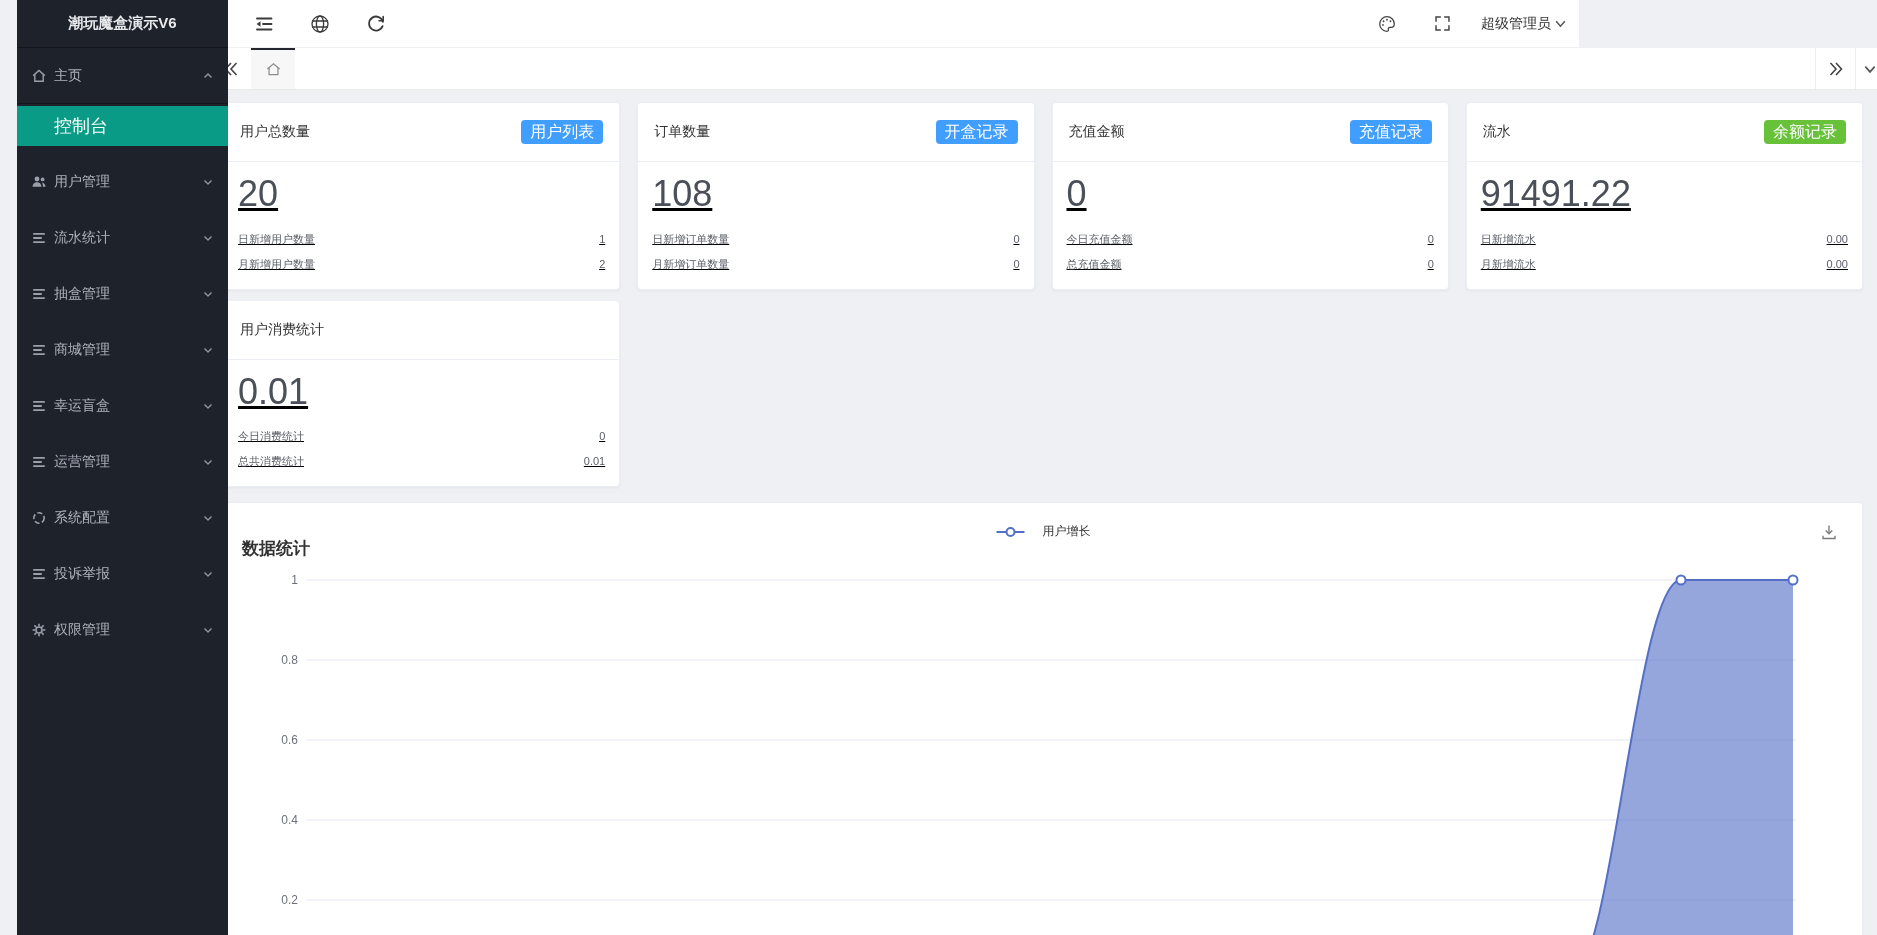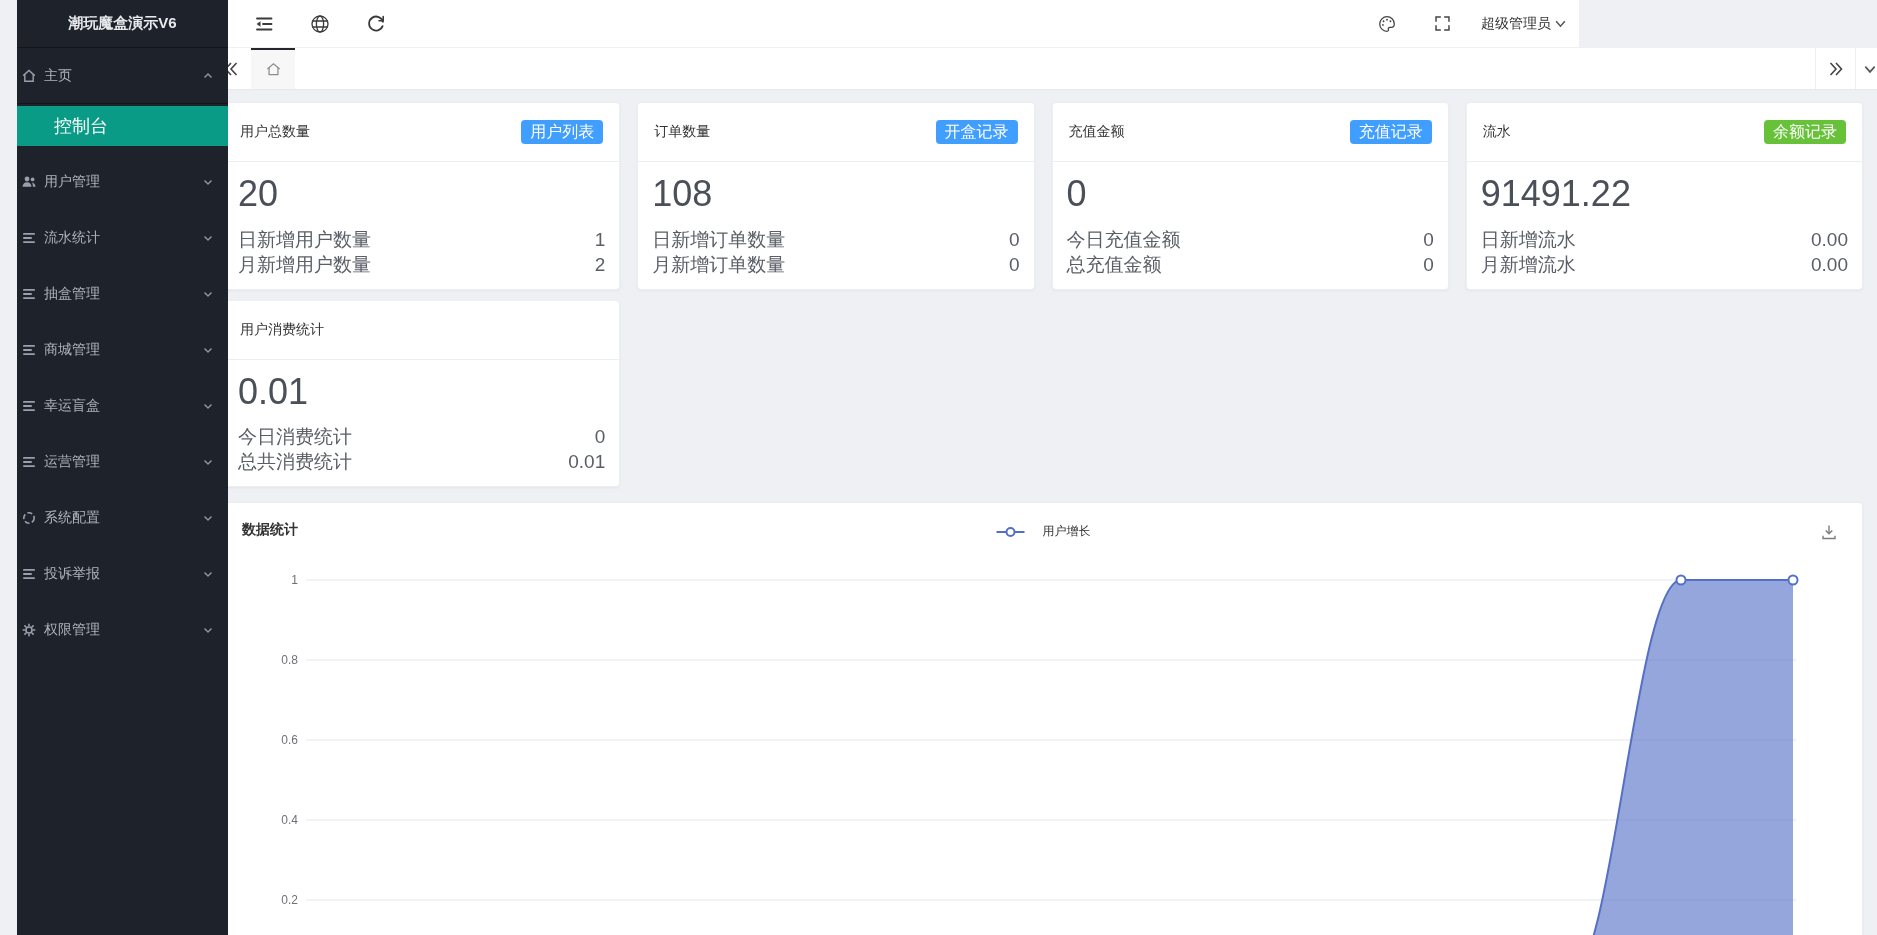--- a/index.html
+++ b/index.html
@@ -3,21 +3,21 @@
 <meta charset="utf-8">
 <style>
   * { margin:0; padding:0; box-sizing:border-box; }
   html,body { width:1877px; height:935px; overflow:hidden; background:#eef0f4;
     font-family:"Liberation Sans","DejaVu Sans",sans-serif; }
 
   
   .sidebar { position:fixed; left:17px; top:0; width:211px; height:935px; background:#1e222b; z-index:30; }
   .side-title { height:48px; display:flex; align-items:center; justify-content:center;
     color:#e8eaee; font-size:15px; font-weight:bold; border-bottom:1px solid #14161c; }
-  .menu-item { height:56px; display:flex; align-items:center; padding:0 14px 0 4px;
+  .menu-item { height:56px; display:flex; align-items:center; padding:0 14px 0 14px;
     color:#aeb3bc; font-size:14px; cursor:pointer; }
   .menu-item .m-ic { width:16px; height:16px; margin-right:7px; display:flex; align-items:center; justify-content:center; color:#9aa0aa; }
   .menu-item .m-lbl { flex:1; }
   .menu-item .chev { width:12px; height:12px; color:#8b919c; }
   .menu-home { border-bottom:1px solid #14161c; height:56px; }
   .submenu-active { height:40px; margin-top:2px; background:#0a9b87; color:#fff; font-size:18px;
     display:flex; align-items:center; padding-left:37px; cursor:pointer; }
   .menu-list { margin-top:8px; }
   svg { display:block; }
 
@@ -45,28 +45,28 @@
   
   .content { position:absolute; left:211px; top:90px; width:1666px; padding:12px 14px 0 12px; }
   .cards-row { display:grid; grid-template-columns:repeat(4,1fr); gap:17px; }
   .card { background:#fff; border:1px solid #ebeef5; border-radius:4px;
     box-shadow:0 1px 3px rgba(0,0,0,.05); }
   .card-hd { height:59px; display:flex; align-items:center; justify-content:space-between;
     padding:0 16px; border-bottom:1px solid #ebeef5; }
   .card-title { font-size:14px; color:#333; }
   .badge { font-size:16px; color:#fff; background:#409eff; border-radius:4px; padding:4px 9px; cursor:pointer; line-height:1; }
   .badge.green { background:#67c23a; }
-  .card-bd { padding:8px 14px 12px; }
+  .card-bd { padding:8px 14px 12px;text-decoration:underline; }
   .big-num { font-size:36px; color:#4a4f58; line-height:1.35; margin-bottom:8px; }
-  .stat-row { display:flex; justify-content:space-between; font-size:19px; color:#5a5e66; line-height:25px; }
+  .stat-row { display:flex; justify-content:space-between; font-size:11px; color:#5a5e66; line-height:25px; }
   .row2 { margin-top:10px; display:grid; grid-template-columns:repeat(4,1fr); gap:17px; }
 
   
   .chart-card { margin-top:15px; height:520px; position:relative; overflow:hidden; }
-  .chart-title { position:absolute; left:18px; top:18px; font-size:14px; font-weight:bold; color:#323232; }
+  .chart-title { position:absolute; left:18px; top:34px; font-size:17px; font-weight:bold; color:#323232; }
   .legend { position:absolute; left:50%; top:20px; transform:translateX(-50%);
     display:flex; align-items:center; cursor:pointer; }
   .legend-text { font-size:12px; color:#333; margin-left:17px; }
   .dl-btn { position:absolute; right:24px; top:20px; width:18px; height:18px; color:#7d7d7d; cursor:pointer; }
   .chart-svg { position:absolute; left:0; top:60px; }
   .ytick { font-size:12px; fill:#6e7079; }
 </style>
 </head>
 <body>
 

